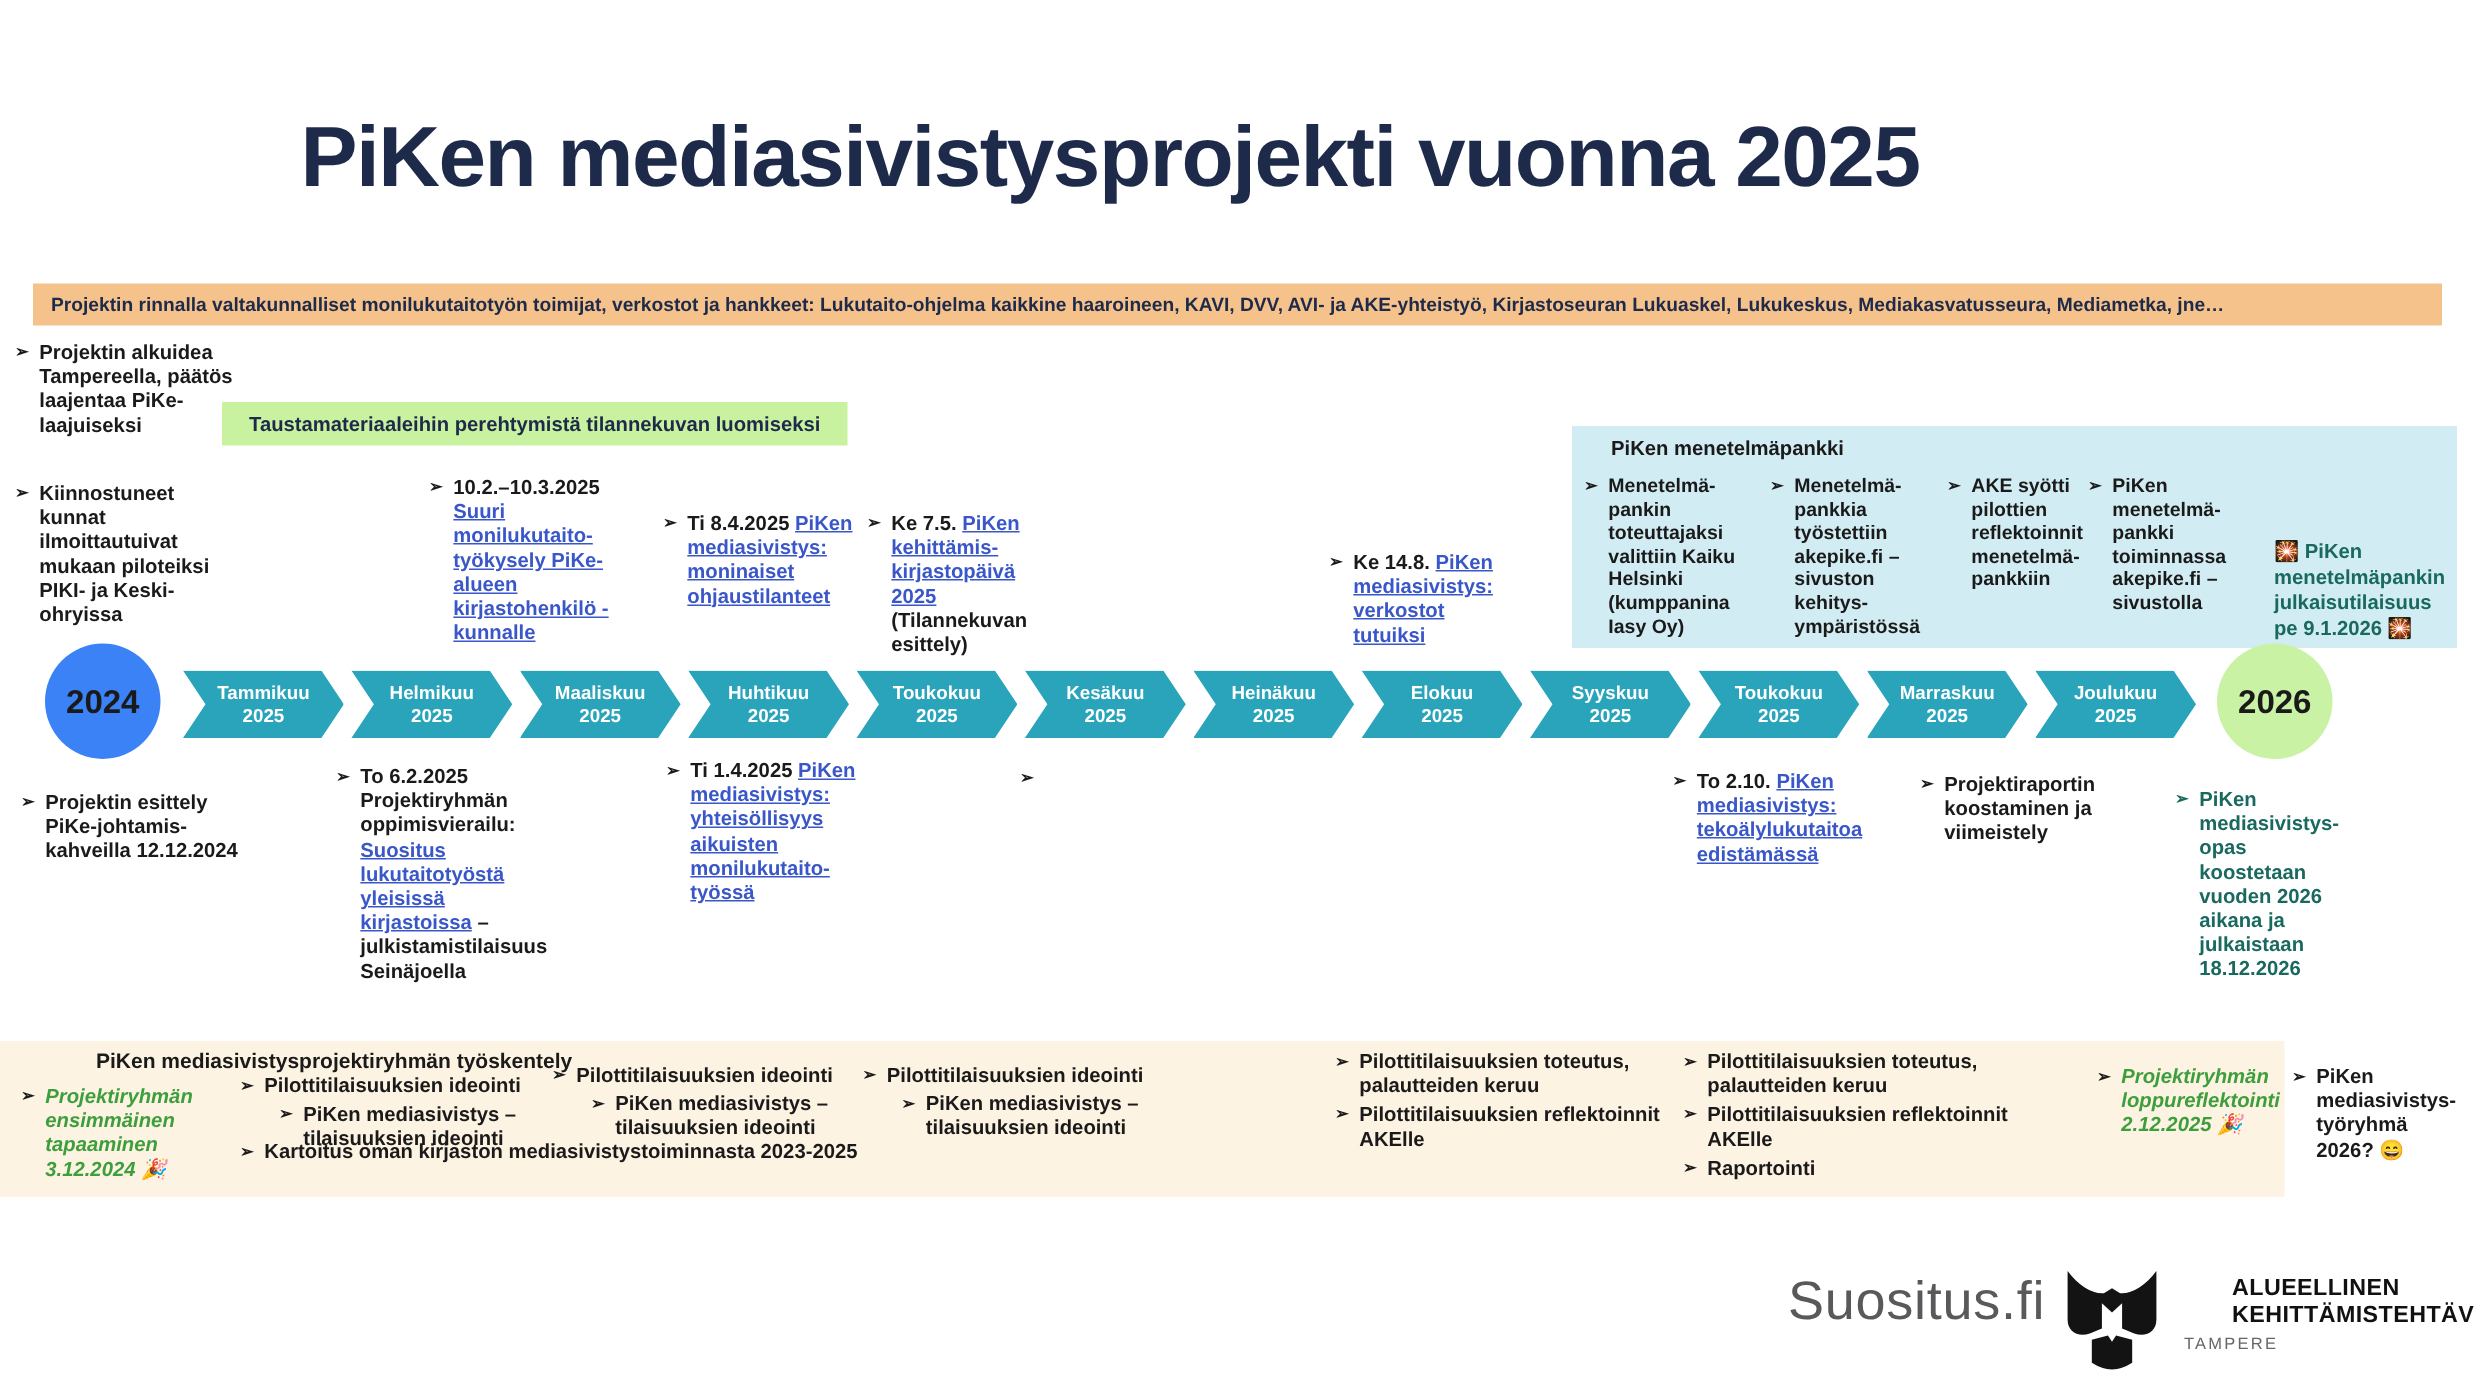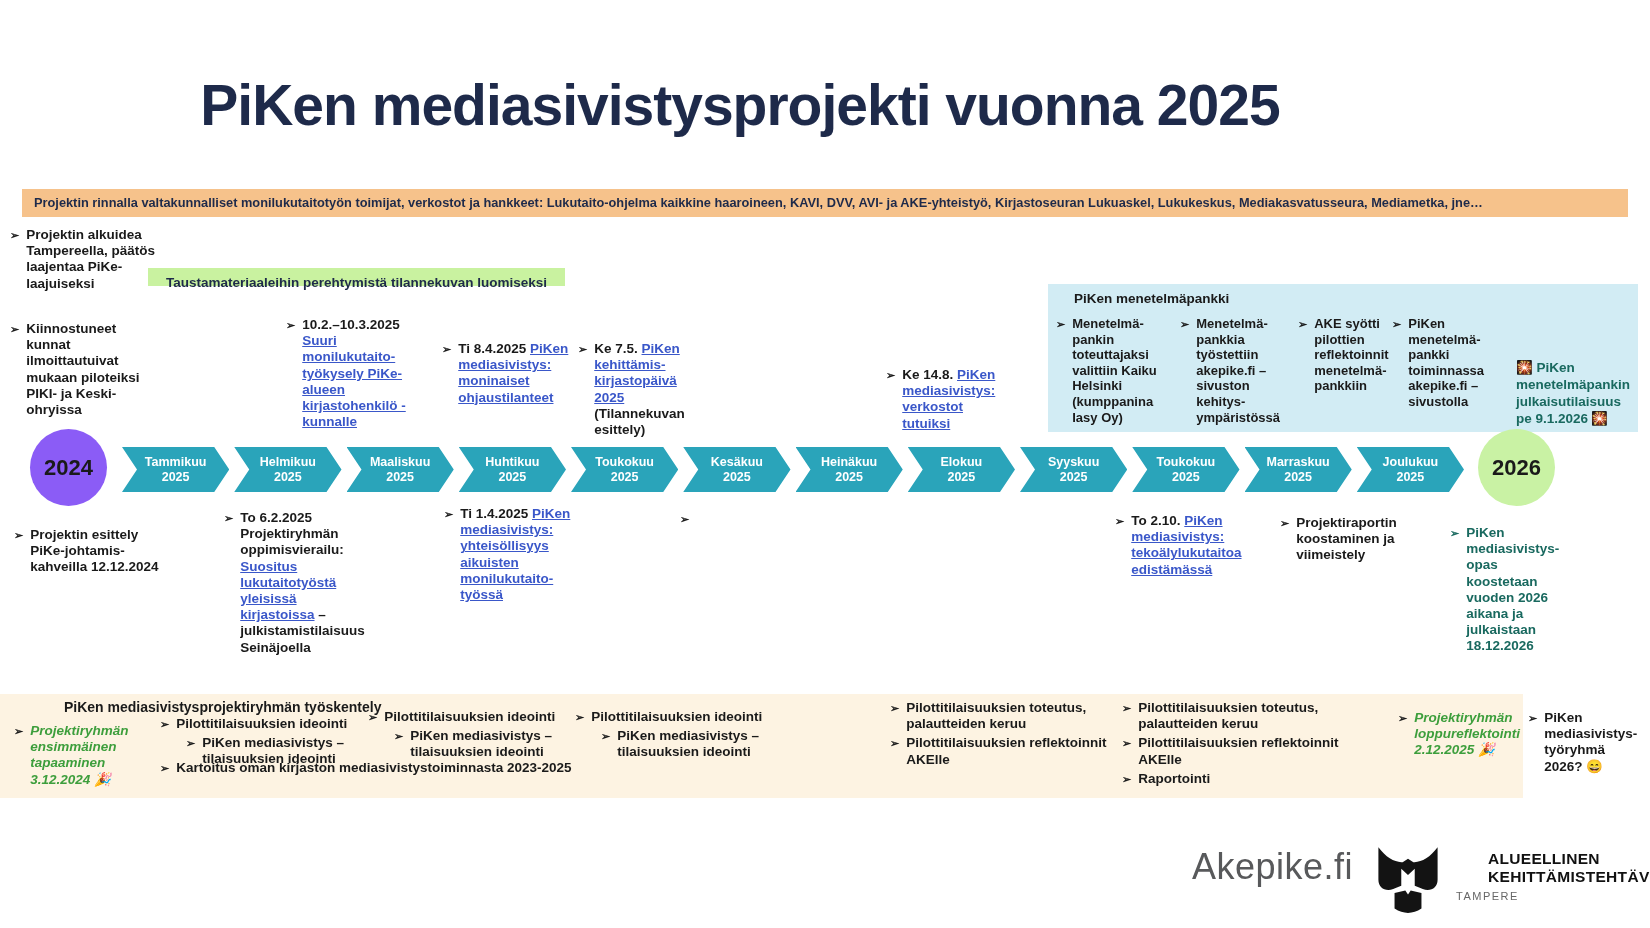--- a/index.html
+++ b/index.html
@@ -11,38 +11,38 @@
   .title{
     position:absolute;left:60px;top:72px;width:1360px;text-align:center;
     font-size:57px;font-weight:700;letter-spacing:-1px;color:#1e2a4a;
   }
   .banner{
     position:absolute;left:22px;top:189px;width:1594px;height:28px;
     background:#f6c28b;color:#1e2a4a;font-weight:700;font-size:12.8px;
     line-height:28px;padding-left:12px;white-space:nowrap;overflow:hidden;
   }
   .greenbanner{
-    position:absolute;left:148px;top:268px;width:417px;height:18px;
+    position:absolute;left:148px;top:268px;width:417px;height:29px;
     background:#c9f2a0;color:#1e2a4a;font-weight:700;font-size:13.5px;
     line-height:29px;text-align:center;
   }
   .ev{position:absolute;display:flex;gap:7px;font-weight:700;font-size:13.5px;line-height:1.2;color:#1a1a1a;}
   .bul{flex:0 0 auto;font-size:11px;line-height:16px;color:#1a1a1a;}
   .lnk{color:#3a57c9;text-decoration:underline;cursor:pointer;}
   .teal{color:#19695f;}
   .green{color:#3d9e3c;font-style:italic;}
   .bluebox{position:absolute;left:1048px;top:284px;width:590px;height:148px;background:#d2ecf4;}
   .mb-head{position:absolute;left:1074px;top:291px;font-size:13.5px;font-weight:700;color:#1a1a1a;}
   .mb{font-size:13px;}
   .circle{
     position:absolute;width:77px;height:77px;border-radius:50%;
     display:flex;align-items:center;justify-content:center;
     font-size:22px;font-weight:700;color:#1a1a1a;
   }
-  .c2024{left:30px;top:429px;background:#8b5cf6;}
+  .c2024{left:30px;top:429px;background:#3b82f6;}
   .c2026{left:1478px;top:429px;background:#c9f2a4;}
   .chevrow{position:absolute;left:122px;top:447px;width:1342px;height:45px;display:flex;gap:5px;}
   .chev{
     flex:1;background:#2aa4ba;color:#fff;
     clip-path:polygon(15px 50%,0 0,calc(100% - 15px) 0,100% 50%,calc(100% - 15px) 100%,0 100%);
     display:flex;flex-direction:column;align-items:center;justify-content:center;
     font-weight:700;font-size:12.5px;line-height:1.15;text-align:right;
   }
   .beigebox{position:absolute;left:0;top:694px;width:1523px;height:104px;background:#fdf3e2;}
   .wg-head{position:absolute;left:30px;top:699px;font-size:14px;font-weight:700;color:#1a1a1a;padding-left:34px;}
@@ -309,21 +309,21 @@
   </div>
 </div>
 
 <div class="wgroup" style="left:1528px;top:710px;width:118px;">
   <div class="wrow">
     <span class="bul">➢</span>
     <span>PiKen mediasivistys-työryhmä 2026? 😄</span>
   </div>
 </div>
 
-<div class="site">Akepike.fi</div>
+<div class="site">Suositus.fi</div>
 <div class="logo">
   <svg width="68" height="74" viewBox="0 0 100 110" xmlns="http://www.w3.org/2000/svg">
     <path fill="#131313" d="M6 2 C 17 17, 31 25, 42 24 L 50 19 L 58 24 C 69 25, 83 17, 94 2 L 94 50 C 94 62, 84 68, 72 64 L 60 59 L 60 34 L 50 43 L 40 34 L 40 59 L 28 64 C 16 68, 6 62, 6 50 Z"></path>
     <path fill="#131313" d="M30 70 L 46 66 L 50 72 L 54 66 L 70 70 L 70 93 Q 50 106 30 93 Z"></path>
   </svg>
 </div>
 <div class="org">
   <div class="l">ALUEELLINEN</div>
   <div class="l">KEHITTÄMISTEHTÄVÄ</div>
   <div class="c">TAMPERE</div>

